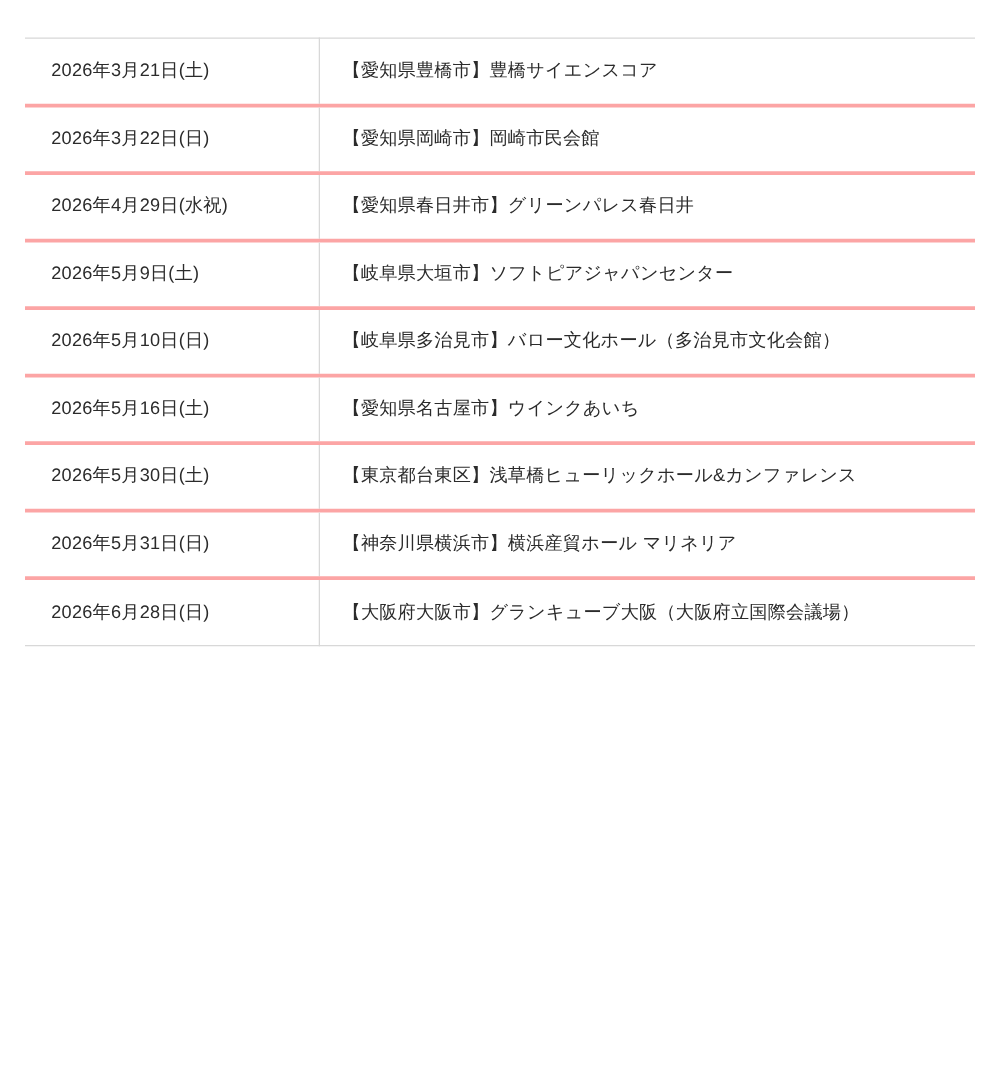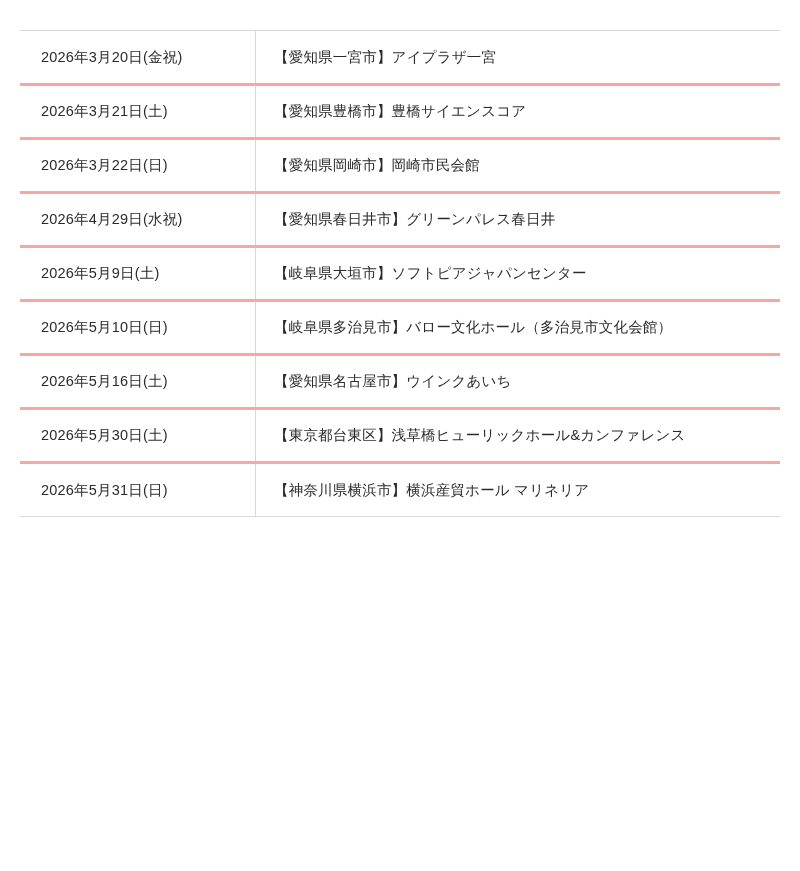--- a/index.html
+++ b/index.html
@@ -54,24 +54,20 @@
     border-top: 1px solid #d8d8d8;
   }
 </style>
 </head>
 <body>
 
 <div class="page">
   <table class="schedule">
     <tbody>
         <tr>
-          <td class="date">2026年3月20日(金祝)</td>
-          <td class="venue">【愛知県一宮市】アイプラザ一宮</td>
-        </tr>
-        <tr>
           <td class="date">2026年3月21日(土)</td>
           <td class="venue">【愛知県豊橋市】豊橋サイエンスコア</td>
         </tr>
         <tr>
           <td class="date">2026年3月22日(日)</td>
           <td class="venue">【愛知県岡崎市】岡崎市民会館</td>
         </tr>
         <tr>
           <td class="date">2026年4月29日(水祝)</td>
           <td class="venue">【愛知県春日井市】グリーンパレス春日井</td>
@@ -89,15 +85,19 @@
           <td class="venue">【愛知県名古屋市】ウインクあいち</td>
         </tr>
         <tr>
           <td class="date">2026年5月30日(土)</td>
           <td class="venue">【東京都台東区】浅草橋ヒューリックホール&amp;カンファレンス</td>
         </tr>
         <tr>
           <td class="date">2026年5月31日(日)</td>
           <td class="venue">【神奈川県横浜市】横浜産貿ホール マリネリア</td>
         </tr>
+        <tr>
+          <td class="date">2026年6月28日(日)</td>
+          <td class="venue">【大阪府大阪市】グランキューブ大阪（大阪府立国際会議場）</td>
+        </tr>
       </tbody>
   </table>
 </div>
 
 </body></html>

